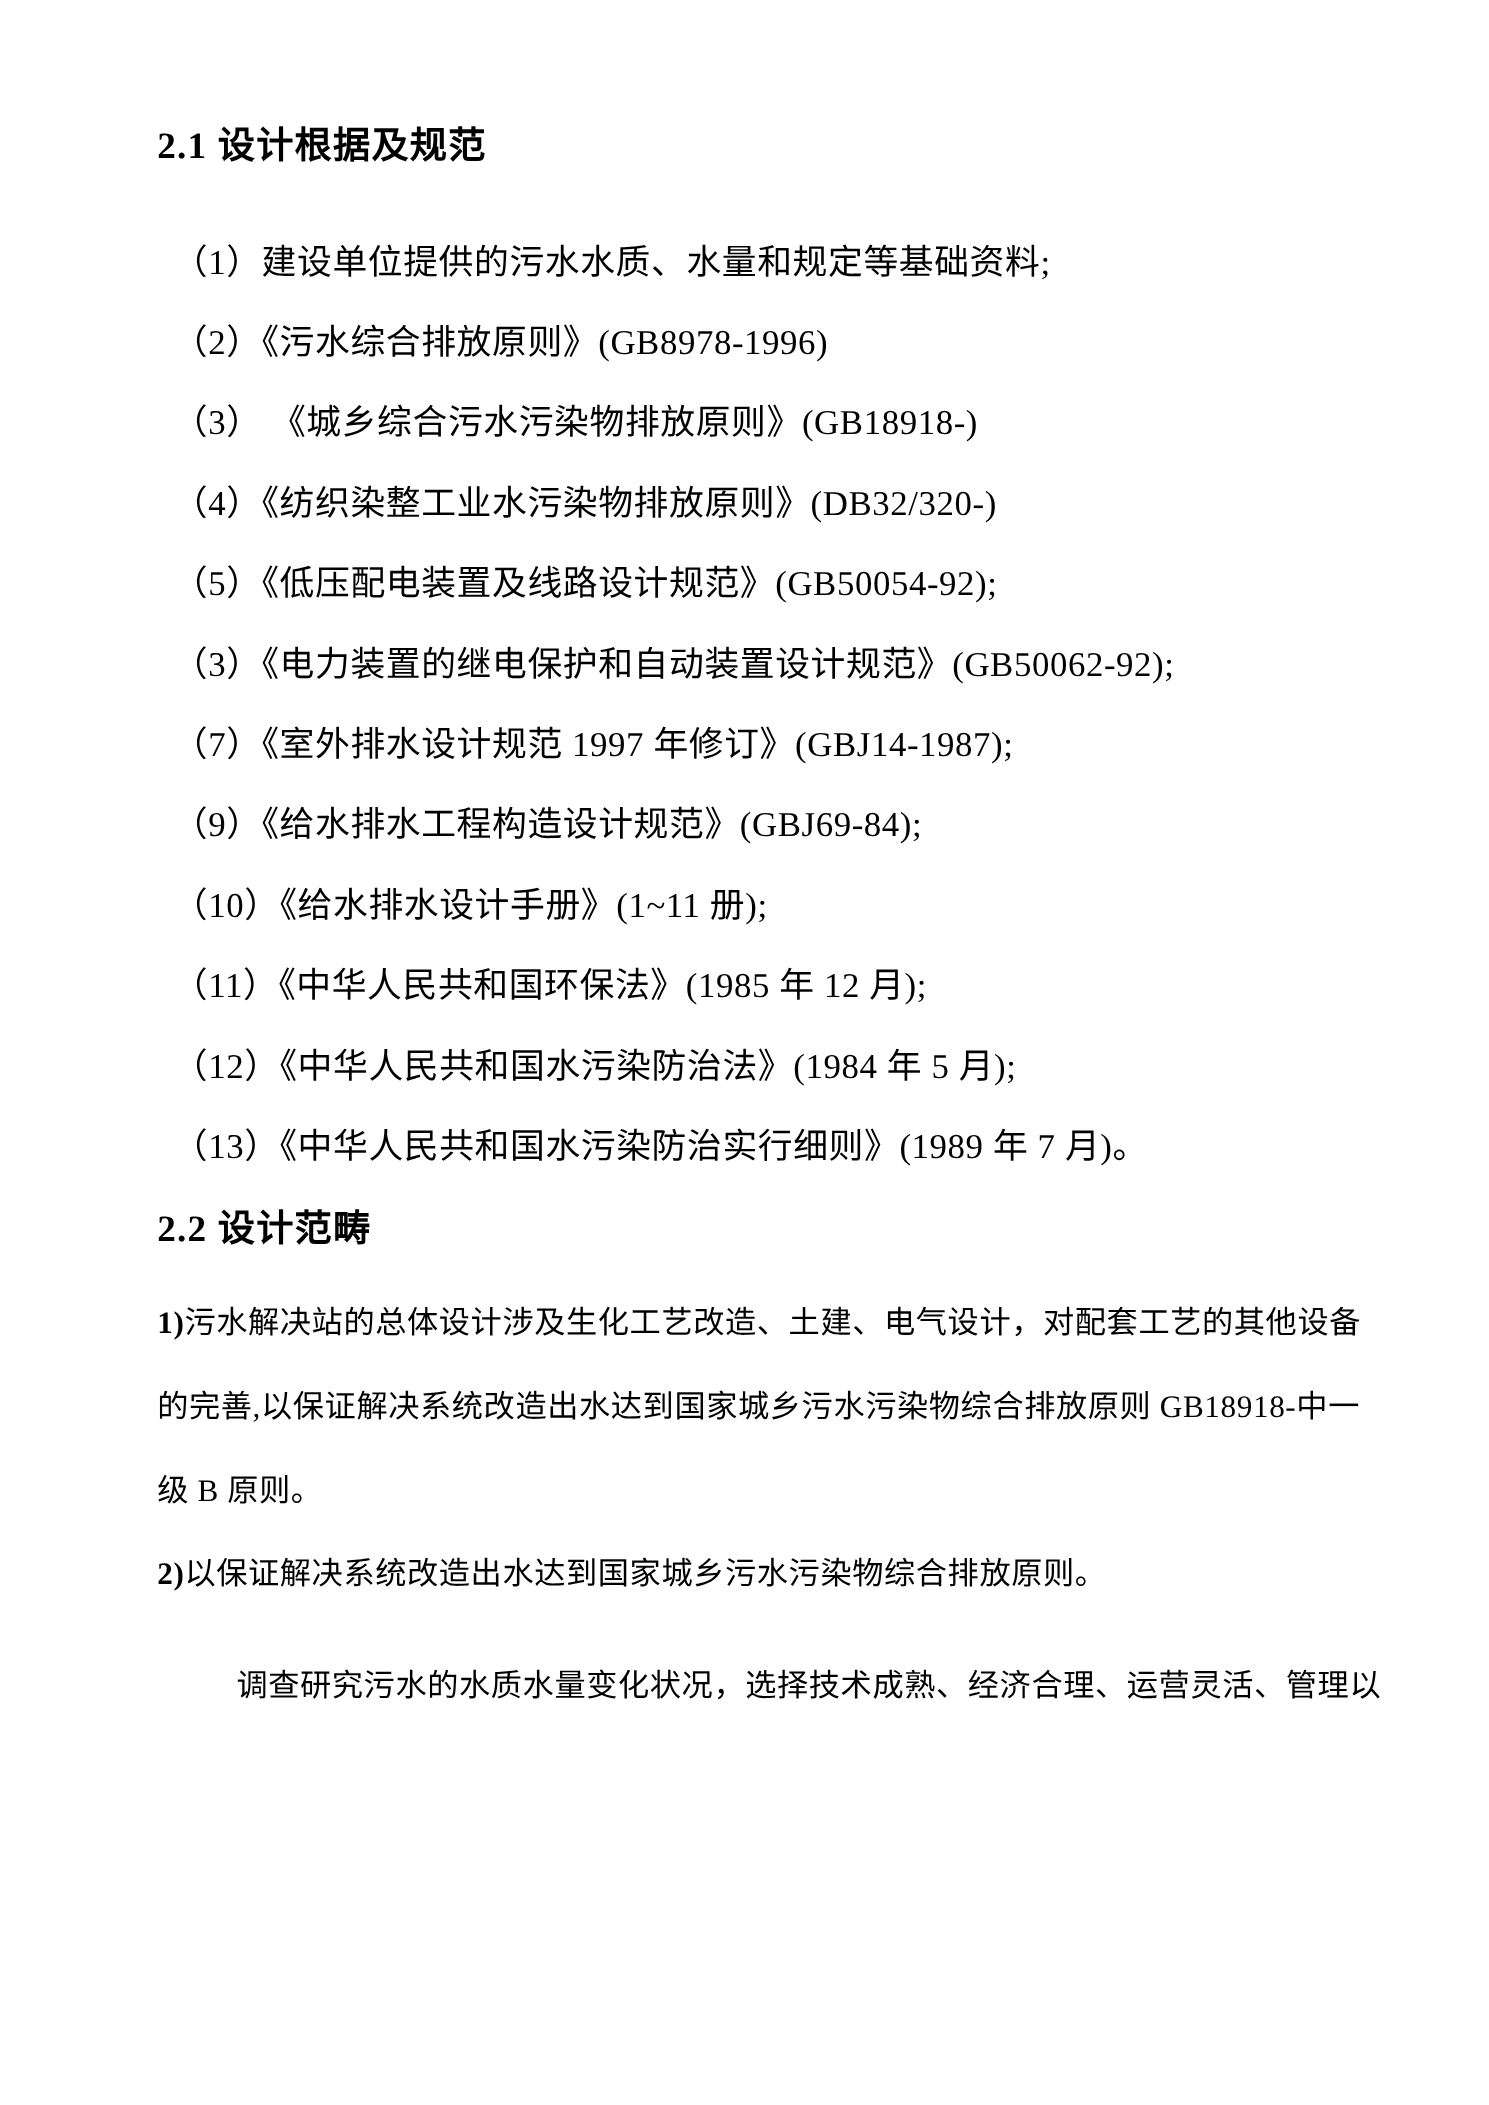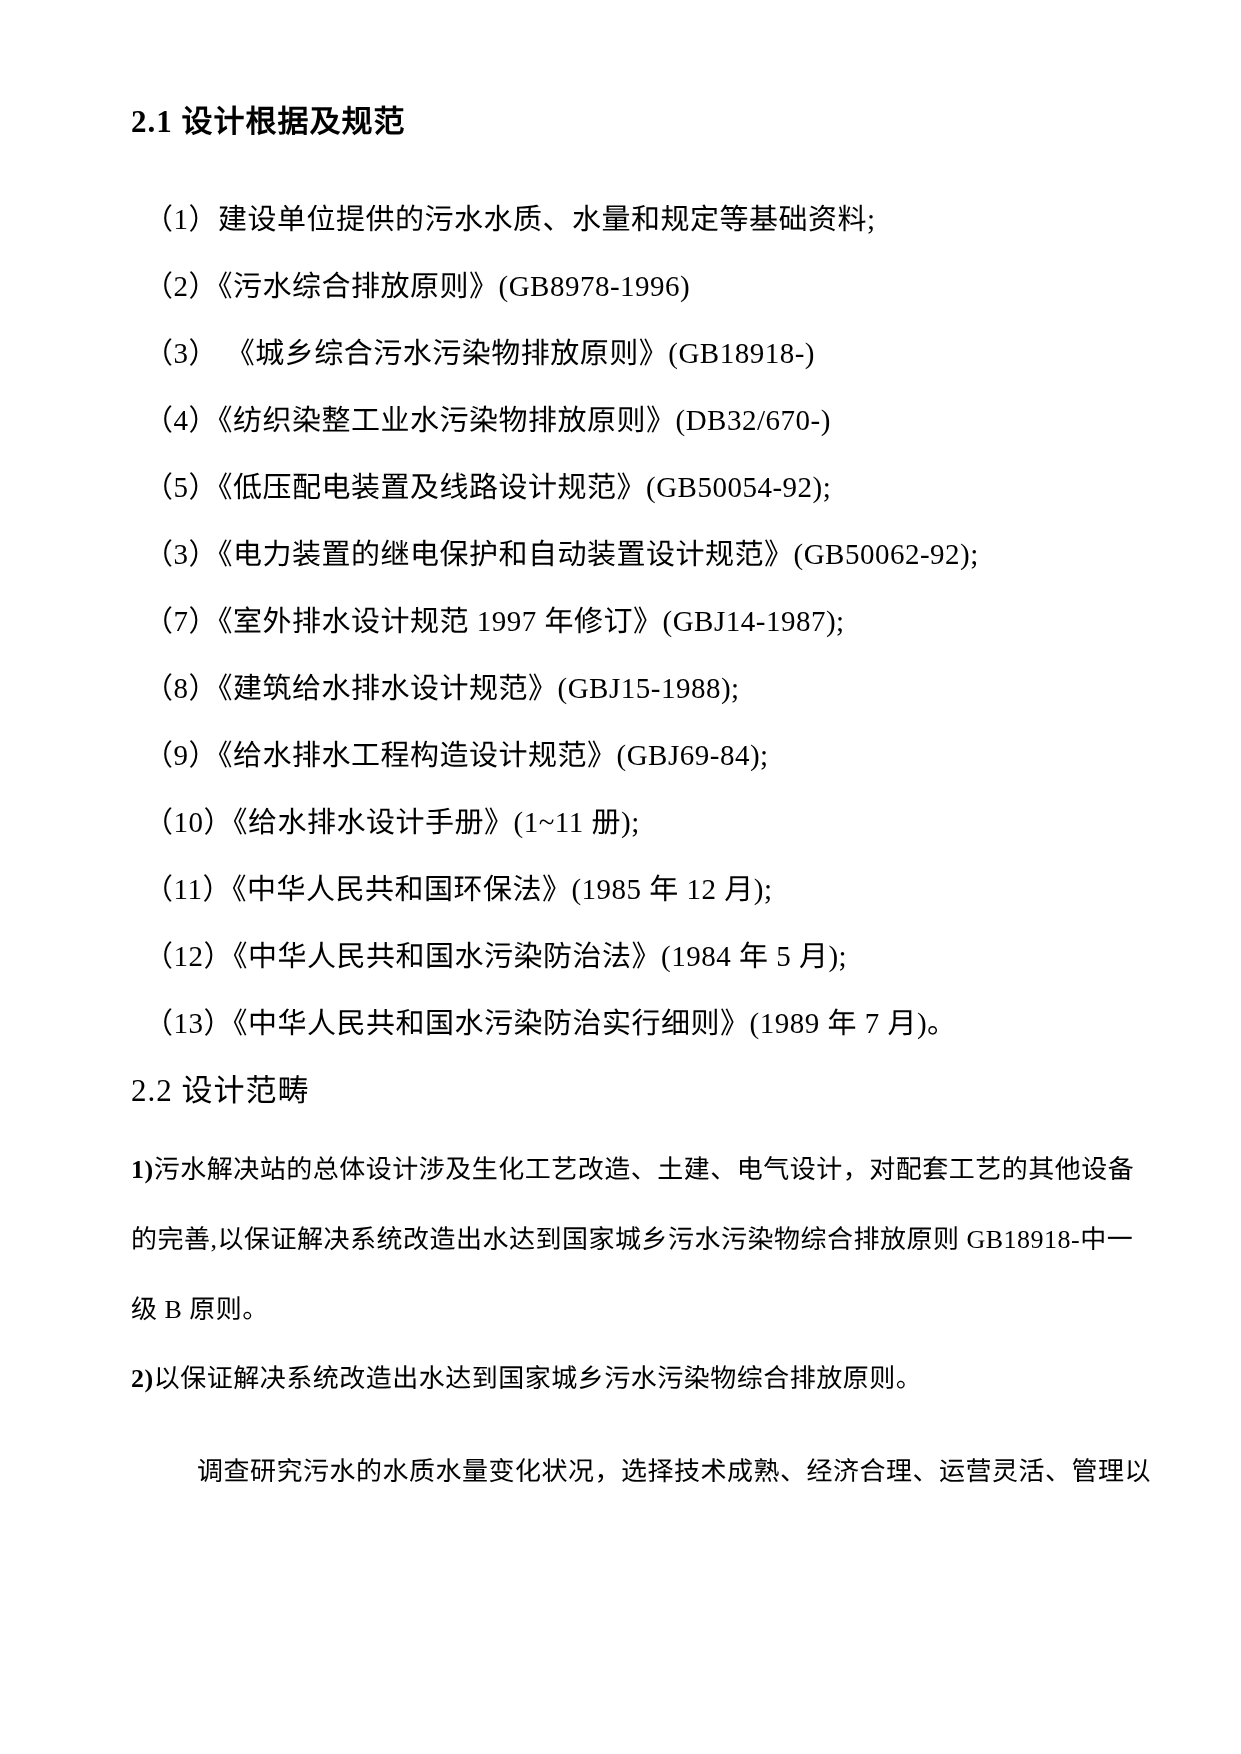--- a/index.html
+++ b/index.html
@@ -39,21 +39,21 @@
   }
   .ref-item {
     padding-left: 13px;
     white-space: nowrap;
     letter-spacing: 0.5px;
   }
   .h-sub {
     margin: 16px 0 0 0;
     font-size: 31px;
     line-height: 36px;
-    font-weight: normal;
+    font-weight: bold;
     letter-spacing: 1px;
     white-space: nowrap;
   }
   .para {
     font-size: 26px;
     line-height: 70px;
     letter-spacing: 0.5px;
     font-family: Liberation Serif, serif;
   }
   .para-1 {
@@ -94,25 +94,24 @@
 <body>
 
 <div class="page">
 
   <h1 class="h-main">2.1 设计根据及规范</h1>
 
   <div class="ref-list">
     <div class="ref-item">（1）建设单位提供的污水水质、水量和规定等基础资料;</div>
     <div class="ref-item">（2）《污水综合排放原则》(GB8978-1996)</div>
     <div class="ref-item">（3） 《城乡综合污水污染物排放原则》(GB18918-)</div>
-    <div class="ref-item">（4）《纺织染整工业水污染物排放原则》(DB32/670-)</div>
+    <div class="ref-item">（4）《纺织染整工业水污染物排放原则》(DB32/320-)</div>
     <div class="ref-item">（5）《低压配电装置及线路设计规范》(GB50054-92);</div>
     <div class="ref-item">（3）《电力装置的继电保护和自动装置设计规范》(GB50062-92);</div>
     <div class="ref-item">（7）《室外排水设计规范 1997 年修订》(GBJ14-1987);</div>
-    <div class="ref-item">（8）《建筑给水排水设计规范》(GBJ15-1988);</div>
     <div class="ref-item">（9）《给水排水工程构造设计规范》(GBJ69-84);</div>
     <div class="ref-item">（10）《给水排水设计手册》(1~11 册);</div>
     <div class="ref-item">（11）《中华人民共和国环保法》(1985 年 12 月);</div>
     <div class="ref-item">（12）《中华人民共和国水污染防治法》(1984 年 5 月);</div>
     <div class="ref-item">（13）《中华人民共和国水污染防治实行细则》(1989 年 7 月)。</div>
   </div>
 
   <h2 class="h-sub">2.2 设计范畴</h2>
 
   <div class="para para-1">

